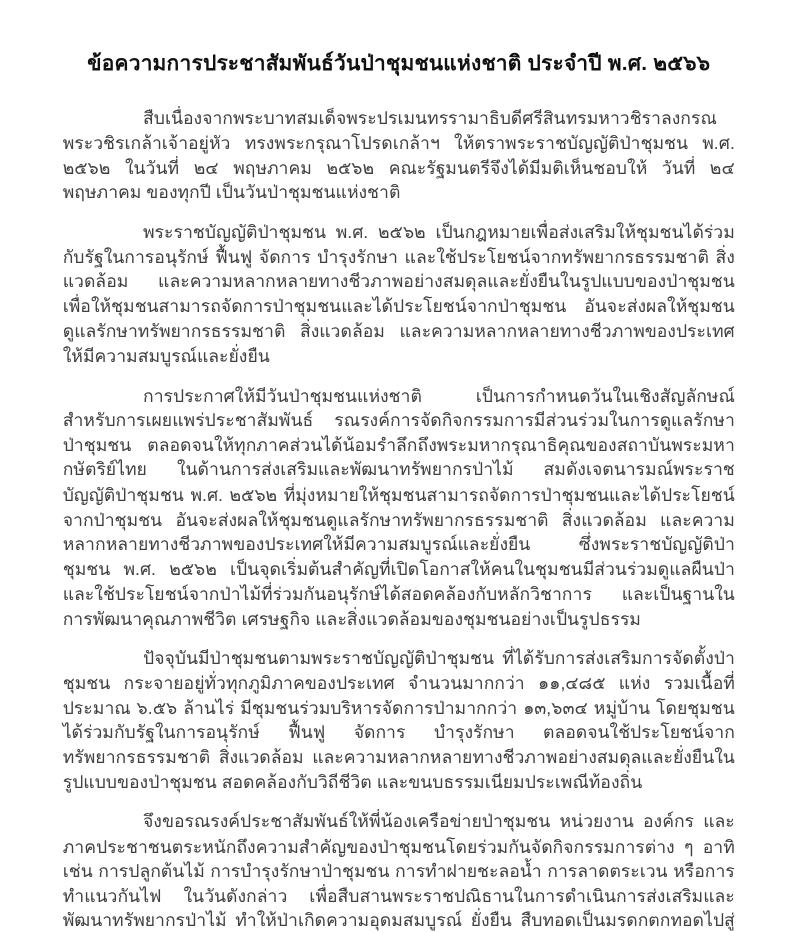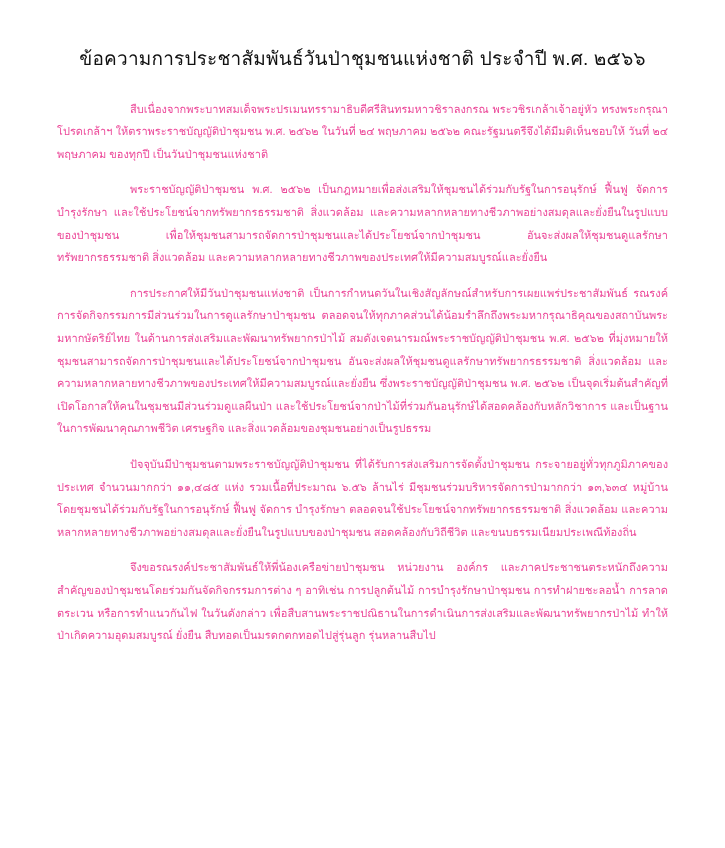--- a/index.html
+++ b/index.html
@@ -14,34 +14,34 @@
     background: #ffffff;
     box-sizing: border-box;
     padding: 46px 57px 30px 57px;
     font-family: "Liberation Sans", "DejaVu Sans", sans-serif;
     color: #1a1a1a;
     overflow: hidden;
   }
   .doc-title {
     text-align: center;
     font-size: 19px;
-    font-weight: 400;
+    font-weight: 700;
     color: #111111;
     margin: 0 0 26px 0;
     line-height: 1.35;
     letter-spacing: 0.2px;
   }
   .doc-paragraph {
-    font-size: 11px;
+    font-size: 16px;
     line-height: 22.6px;
     text-align: justify;
     text-justify: inter-word;
     text-indent: 73px;
     margin: 0 0 13px 0;
-    color: #ec4899;
+    color: #404040;
     word-break: normal;
     overflow-wrap: break-word;
   }
 </style>
 </head>
 <body>
 
 <div class="page">
   <h1 class="doc-title">ข้อความการประชาสัมพันธ์วันป่าชุมชนแห่งชาติ ประจำปี พ.ศ. ๒๕๖๖</h1>
 

